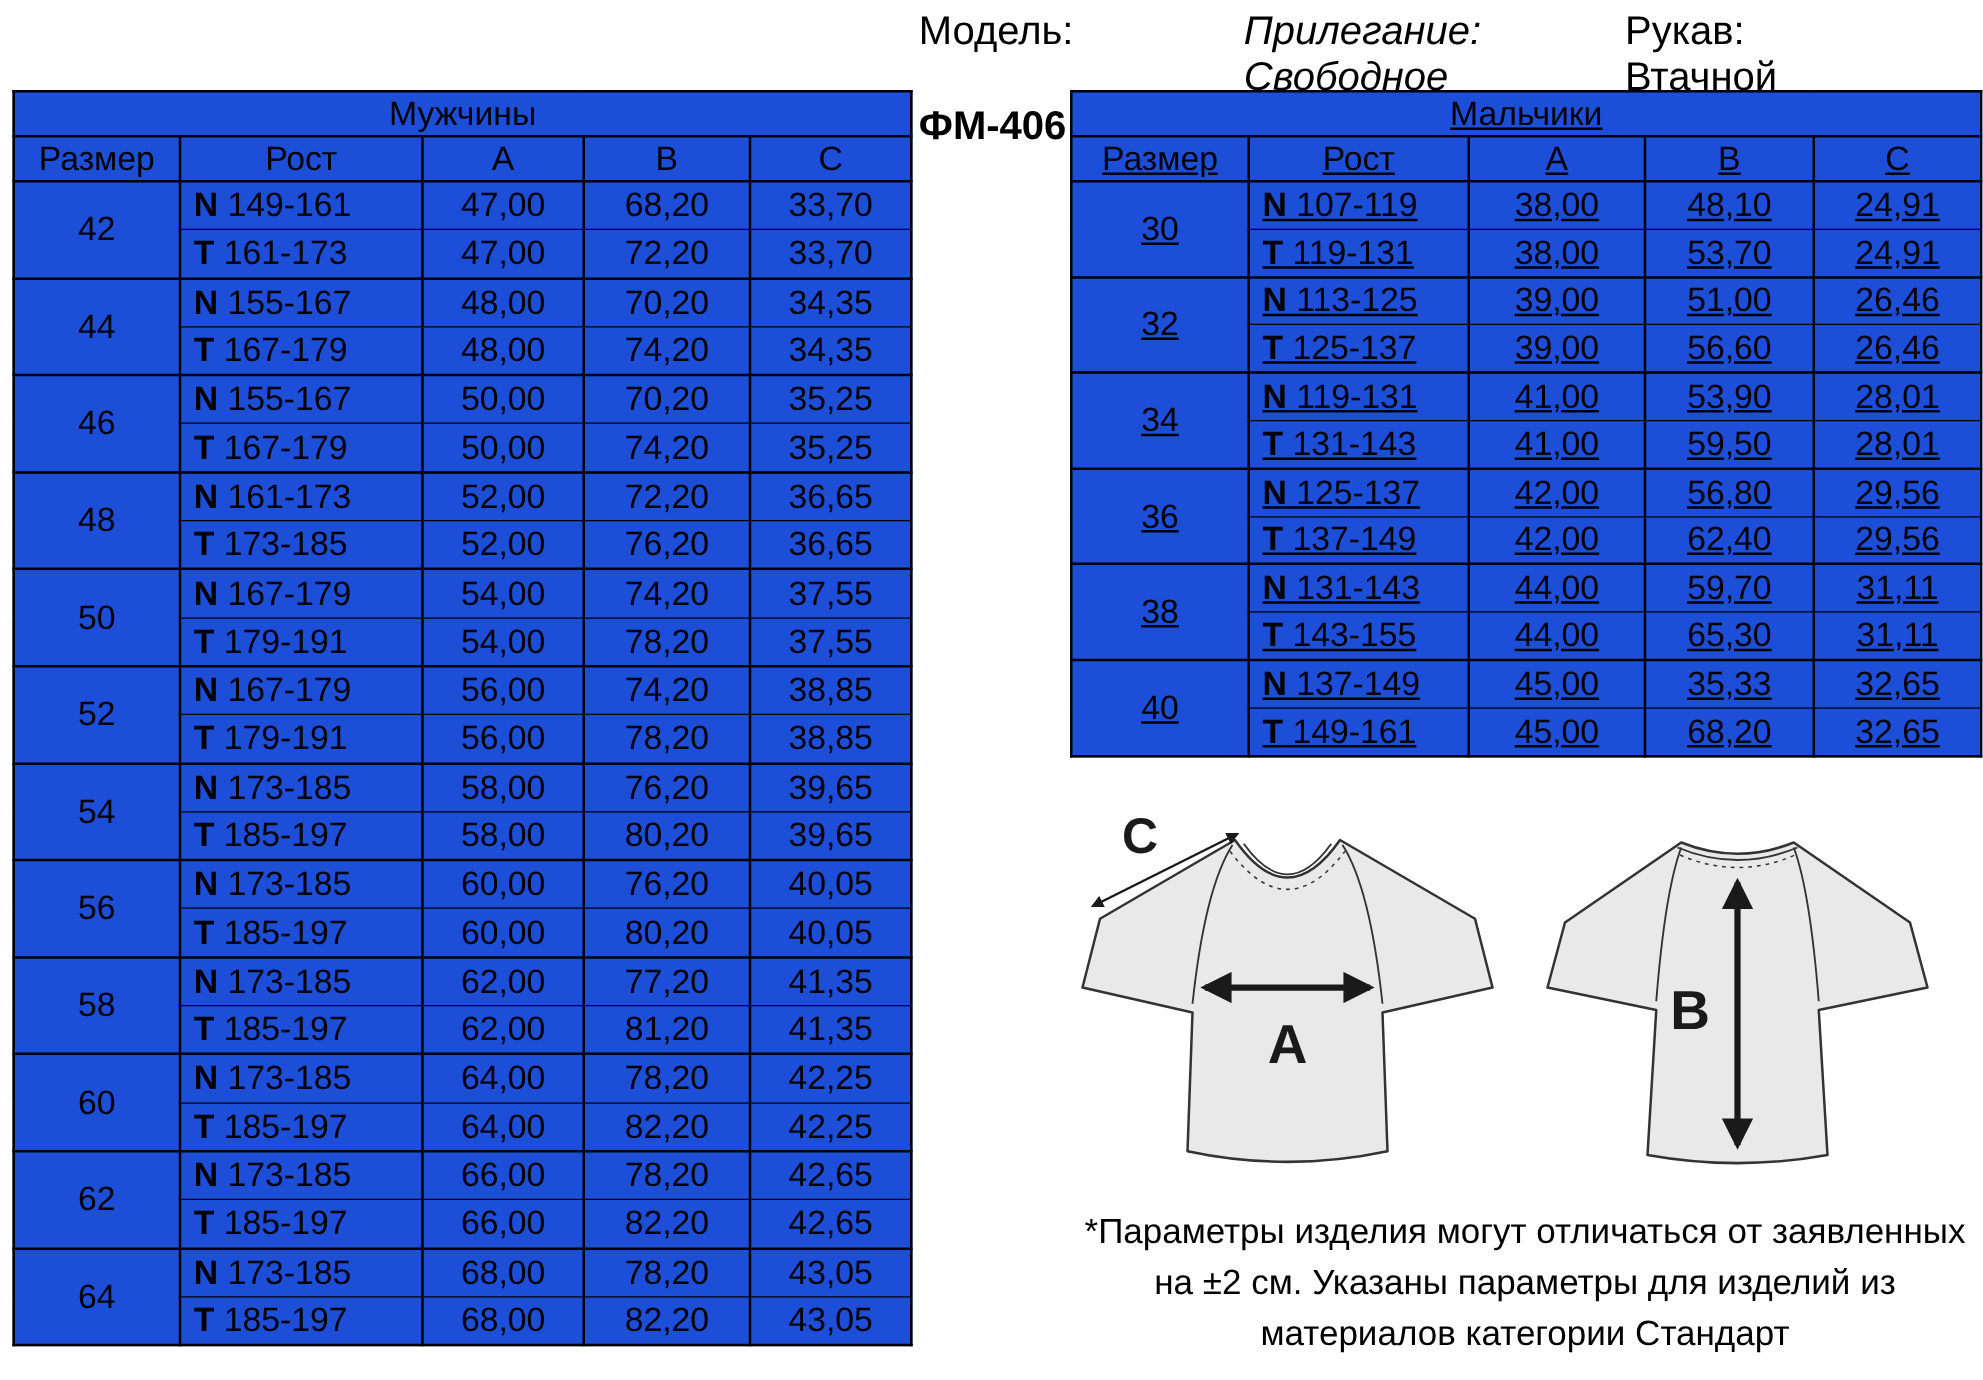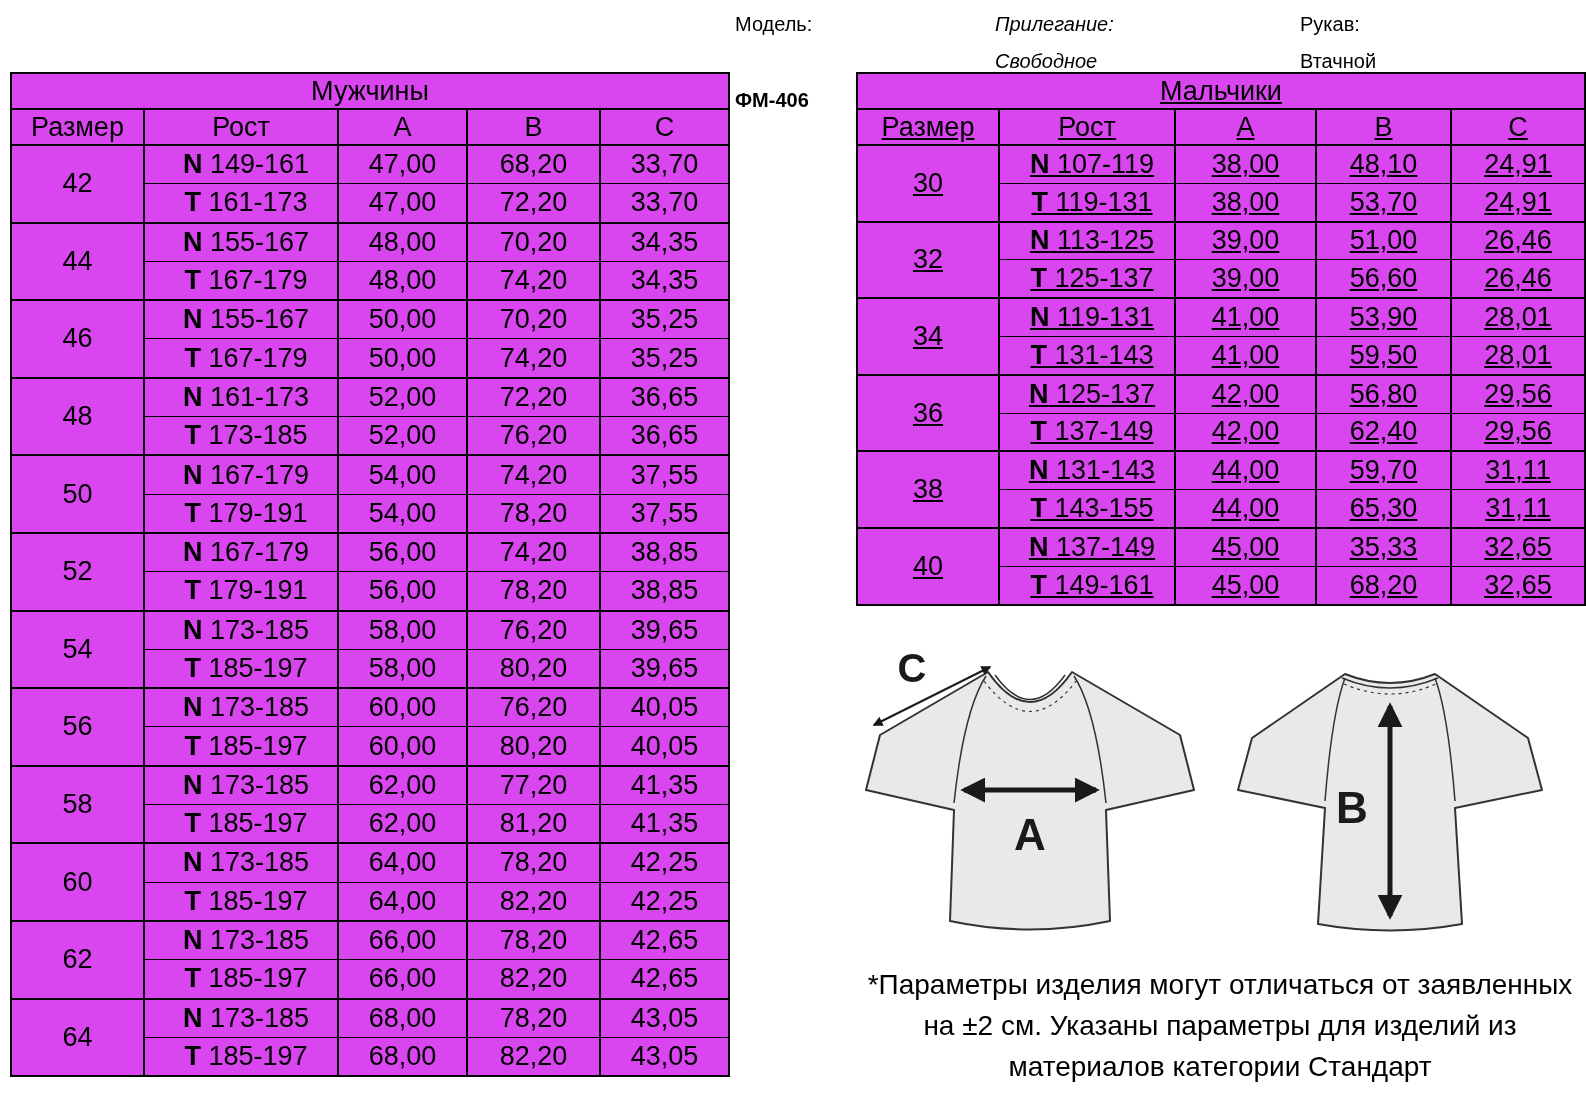--- a/index.html
+++ b/index.html
@@ -7,42 +7,42 @@
     width: 1586px; height: 1104px;
     background: #ffffff;
     font-family: "Liberation Sans", "DejaVu Sans", sans-serif;
     color: #000;
     position: relative;
     overflow: hidden;
   }
   .bold { font-weight: bold; margin-top: 39px; }
 
   
-  .hdr { position: absolute; top: 6px; font-size: 20px; line-height: 37px; white-space: nowrap; }
+  .hdr { position: absolute; top: 6px; font-size: 32px; line-height: 37px; white-space: nowrap; }
   .hdr-model  { left: 735px; }
   .hdr-fit    { left: 995px; font-style: italic; }
   .hdr-sleeve { left: 1300px; }
 
   
-  .tbl { position: absolute; border-collapse: collapse; table-layout: fixed; background: #d946ef; }
+  .tbl { position: absolute; border-collapse: collapse; table-layout: fixed; background: #1d4ed8; }
   #men-table  { left: 10px;  top: 72px; width: 718px; }
   #boys-table { left: 856px; top: 72px; width: 728px; text-decoration: underline; }
   .tbl th, .tbl td {
     border: 2px solid #000;
     font-weight: normal;
     text-align: center;
     vertical-align: middle;
     font-size: 27px;
     padding: 0;
     overflow: hidden;
   }
   .tbl thead tr { height: 36px; }
   #men-table  tbody tr { height: 38.8px; }
   #boys-table tbody tr { height: 38.3px; }
-  .tbl .rost-cell { text-align: center; padding-left: 10px; }
+  .tbl .rost-cell { text-align: left; padding-left: 10px; }
   .tbl .rost-cell b { font-weight: bold; }
   
   .tbl tr.row-n td { border-bottom-width: 1px; }
   .tbl tr.row-t td { border-top-width: 1px; }
   .tbl tr.row-n td.size-cell { border-bottom-width: 2px; }
 
   
   .diagram { position: absolute; left: 852px; top: 634px; width: 710px; height: 312px; }
   .diagram text { font-family: "Liberation Sans", sans-serif; font-weight: bold; fill: #1a1a1a; }
 

